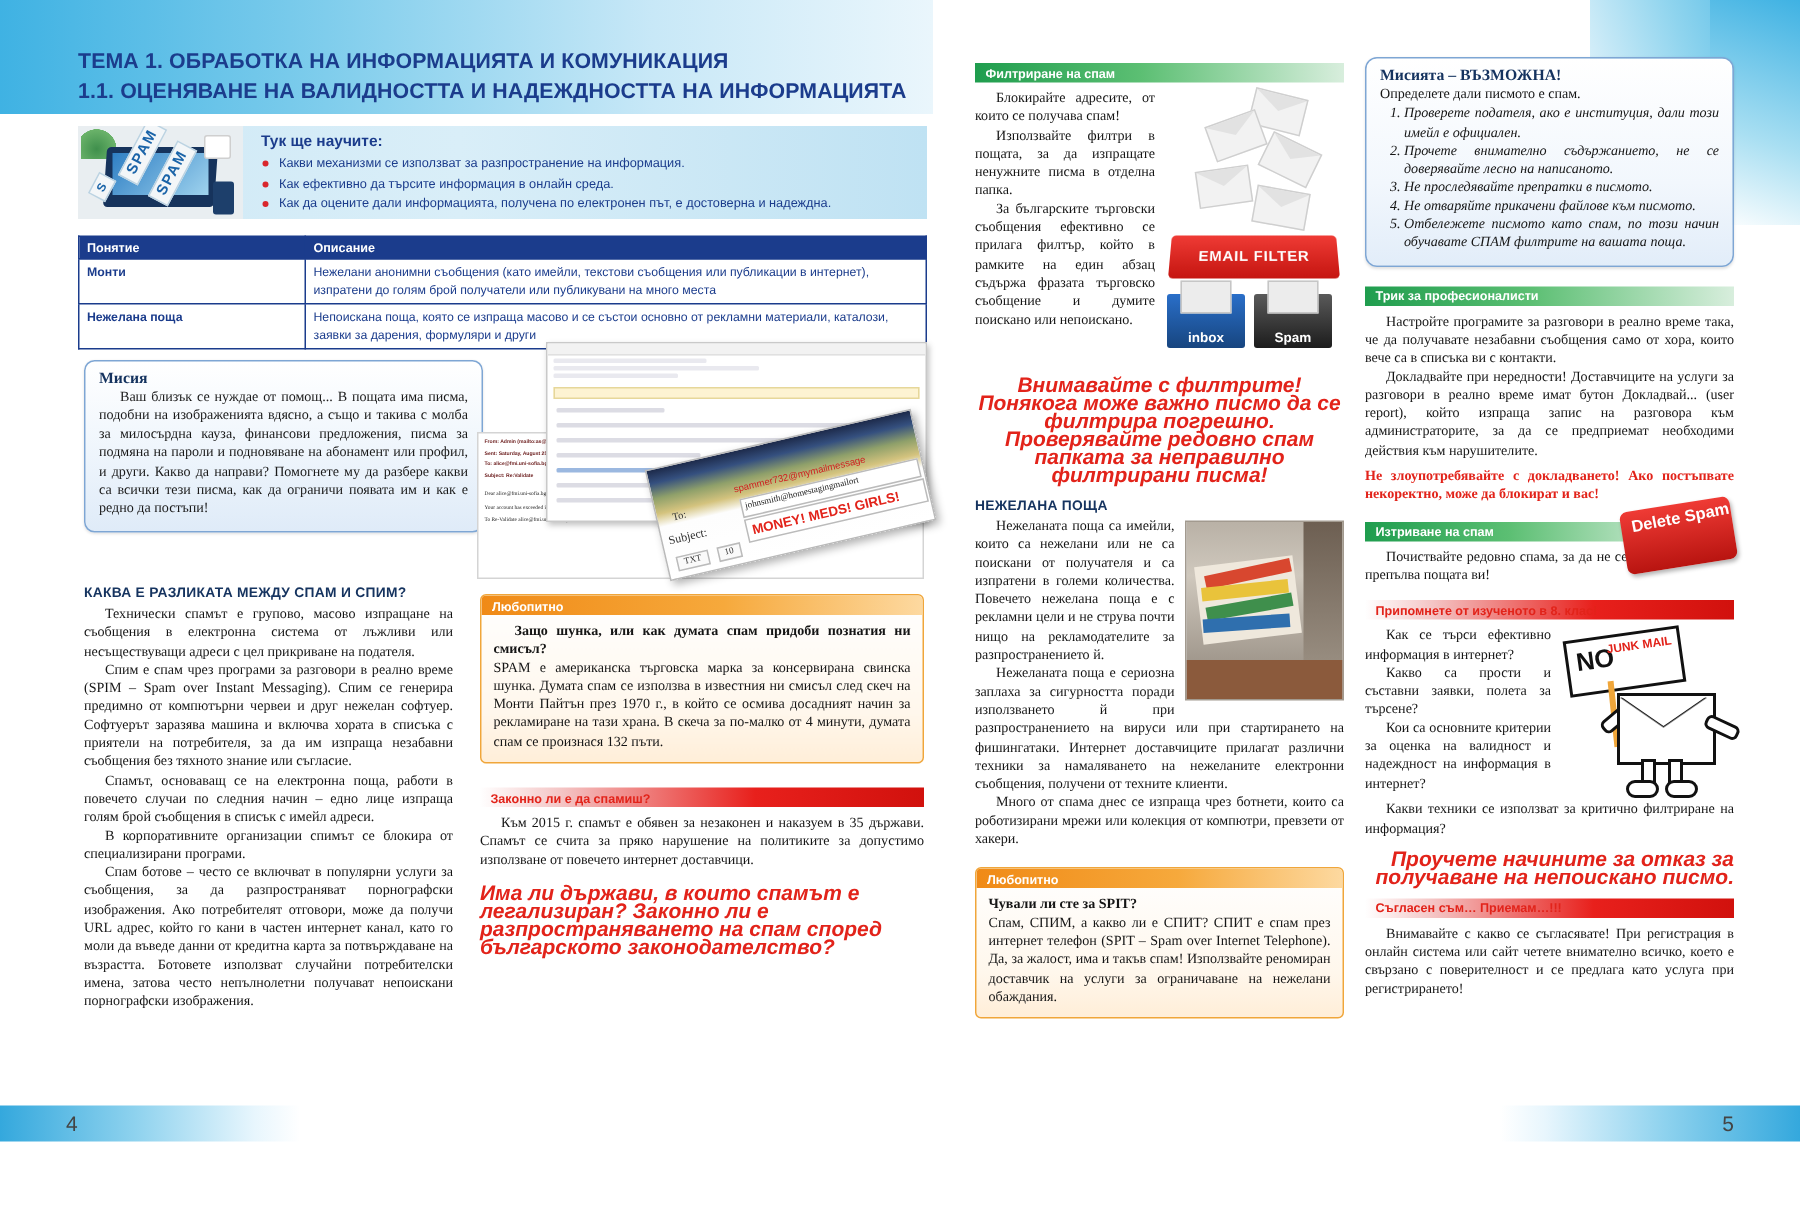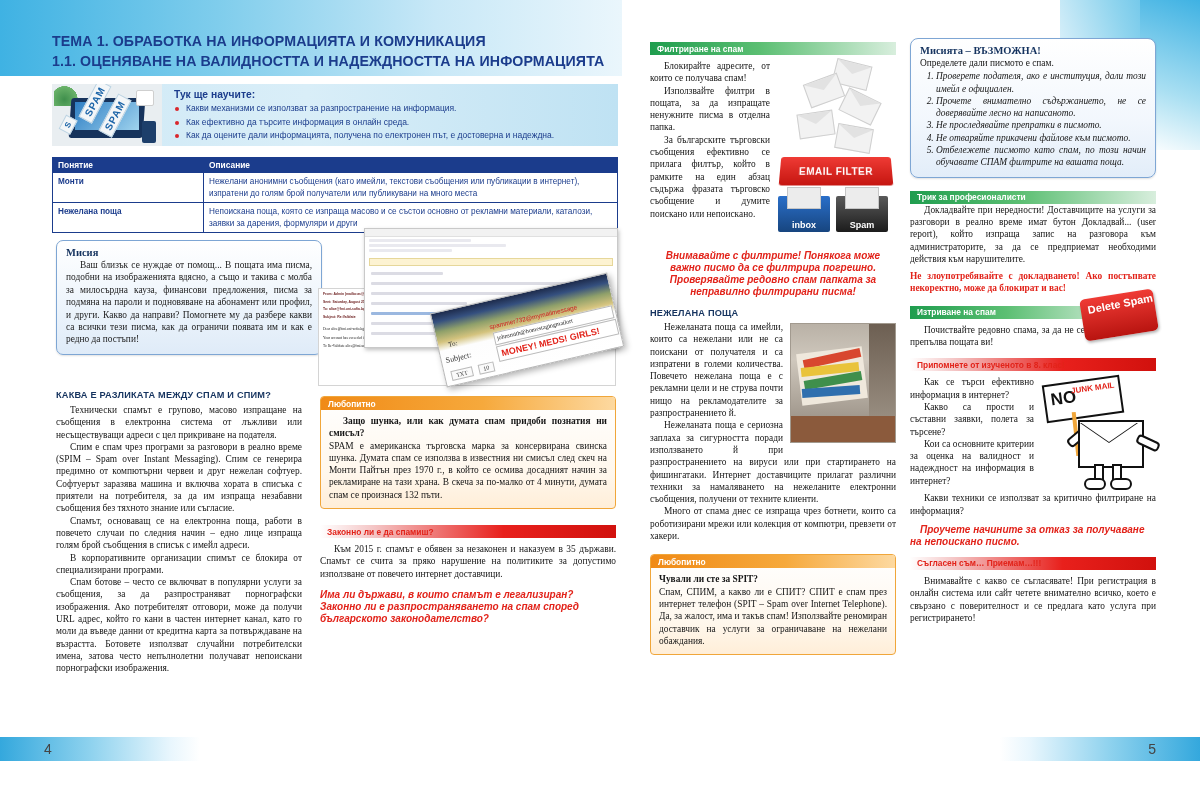--- a/index.html
+++ b/index.html
@@ -166,21 +166,21 @@
 
   .bluebox{
     border:1px solid #7ea6d4;border-radius:8px;
     background:linear-gradient(180deg,#ffffff 0%,#f2f7fd 60%,#e2edf9 100%);
     padding:6px 9px 8px 9px;
     box-shadow:0 1px 2px rgba(0,0,0,.12);
   }
 
   .red-italic{
     color:#e2231a;font-family:"Liberation Sans",sans-serif;font-style:italic;
-    font-weight:bold;font-size:10px;line-height:12px;text-align:center;
+    font-weight:bold;font-size:14px;line-height:12px;text-align:center;
   }
   .red-italic.left{text-align:left;}
   .red-bold{color:#e2231a;font-weight:bold;font-size:9.4px;line-height:12.3px;text-align:justify;}
 
   
   .col{position:absolute;}
   #col-left{left:56px;top:390px;width:246px;}
   #col-mid{left:320px;top:396px;width:296px;}
   #col-r1{left:650px;top:42px;width:246px;}
   #col-r2{left:910px;top:38px;width:246px;}
@@ -455,20 +455,21 @@
         <li>Прочете внимателно съдържанието, не се доверявайте лесно на написаното.</li>
         <li>Не проследявайте препратки в писмото.</li>
         <li>Не отваряйте прикачени файлове към писмото.</li>
         <li>Отбележете писмото като спам, по този начин обучавате СПАМ филтрите на вашата поща.</li>
       </ol>
     </div>
 
     <div style="height:13px;"></div>
 
     <div class="ribbon green">Трик за професионалисти</div>
+    <div class="body-p" style="margin-top:5px;">Настройте програмите за разговори в реално време така, че да получавате незабавни съобщения само от хора, които вече са в списъка ви с контакти.</div>
     <div class="body-p">Докладвайте при нередности! Доставчиците на услуги за разговори в реално време имат бутон Докладвай... (user report), който изпраща запис на разговора към администраторите, за да се предприемат необходими действия към нарушителите.</div>
     <div class="red-bold" style="margin-top:5px;">Не злоупотребявайте с докладването! Ако постъпвате некоректно, може да блокират и вас!</div>
 
     <div style="height:11px;"></div>
 
     <div style="position:relative;">
       <div class="ribbon green" style="width:200px;">Изтриване на спам</div>
       <div class="art-delete">
         <div class="key">
           <div class="kt">Delete Spam</div>
@@ -498,21 +499,21 @@
         <div class="foot foot-l"></div>
         <div class="foot foot-r"></div>
       </div>
       <div class="body-p">Как се търси ефективно информация в интернет?</div>
       <div class="body-p">Какво са прости и съставни заявки, полета за търсене?</div>
       <div class="body-p">Кои са основните критерии за оценка на валидност и надеждност на информация в интернет?</div>
       <div style="clear:both;"></div>
       <div class="body-p">Какви техники се използват за критично филтриране на информация?</div>
     </div>
 
-    <div class="red-italic left" style="margin-top:7px;text-indent:10px;">Проучете начините за отказ за получаване на непоискано писмо.</div>
+    <div class="red-italic left" style="margin-top:7px;text-indent:10px;text-align:right;">Проучете начините за отказ за получаване на непоискано писмо.</div>
 
     <div style="height:9px;"></div>
 
     <div class="ribbon red">
       <span>Съгласен съм… Приемам…!!!</span>
     </div>
     <div class="body-p" style="margin-top:5px;">Внимавайте с какво се съгласявате! При регистрация в онлайн система или сайт четете внимателно всичко, което е свързано с поверителност и се предлага като услуга при регистрирането!</div>
   </div>
 
   <div class="foot-left"></div>

